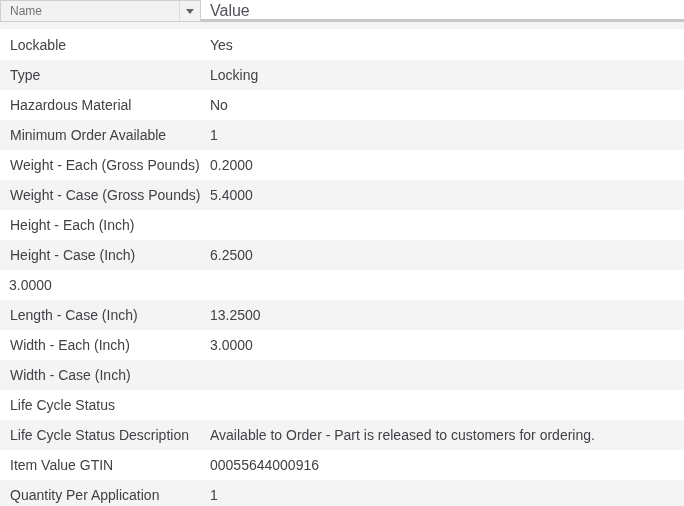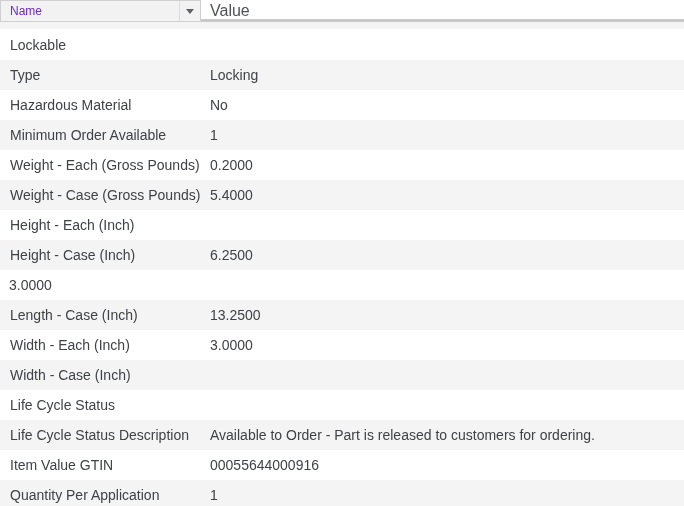--- a/index.html
+++ b/index.html
@@ -23,21 +23,21 @@
     background: #f2f2f2;
     border: 1px solid #cfcfcf;
     display: flex;
     align-items: center;
     cursor: pointer;
   }
   .name-header-label {
     flex: 1;
     padding-left: 9px;
     font-size: 12px;
-    color: #6d28d9;
+    color: #737373;
   }
   .name-header-dropdown {
     width: 21px;
     height: 100%;
     border-left: 1px solid #dcdcdc;
     display: flex;
     align-items: center;
     justify-content: center;
   }
   .chevron-down {
@@ -98,20 +98,21 @@
       </span>
     </div>
     <div class="value-header-cell">Value</div>
   </div>
 
   <div class="partial-row"></div>
 
   <div id="rows-container">
   <div class="grid-row">
     <div class="cell-name">Lockable</div>
+    <div class="cell-value">Yes</div>
   </div>
 
   <div class="grid-row">
     <div class="cell-name">Type</div>
     <div class="cell-value">Locking</div>
   </div>
 
   <div class="grid-row">
     <div class="cell-name">Hazardous Material</div>
     <div class="cell-value">No</div>

